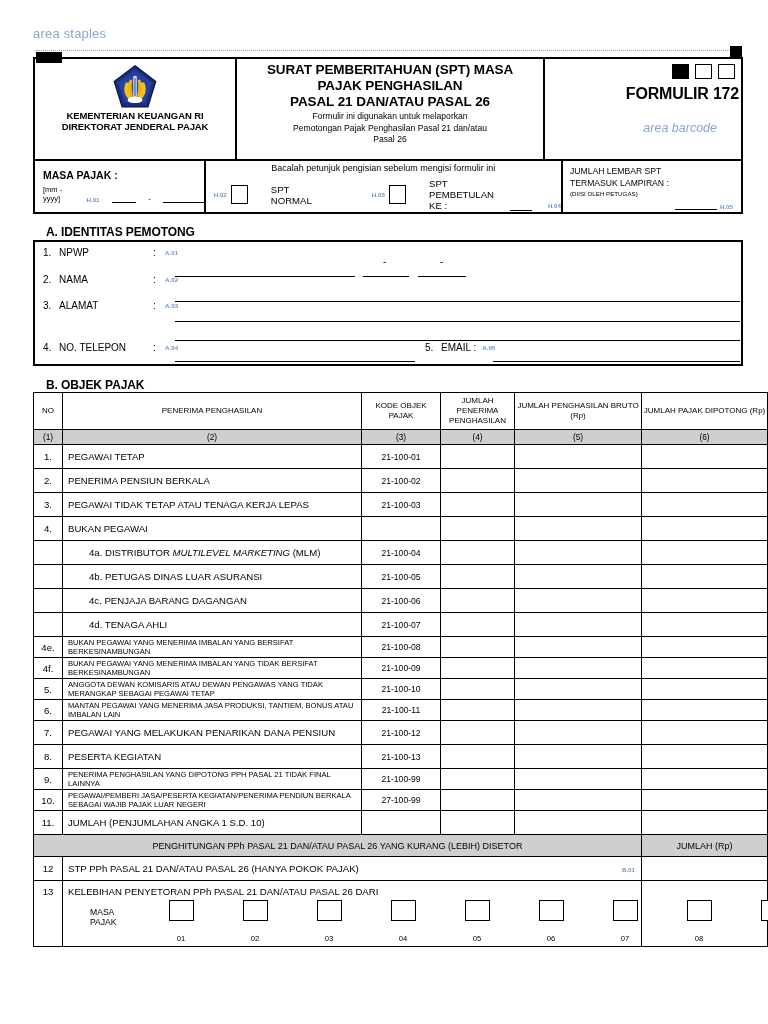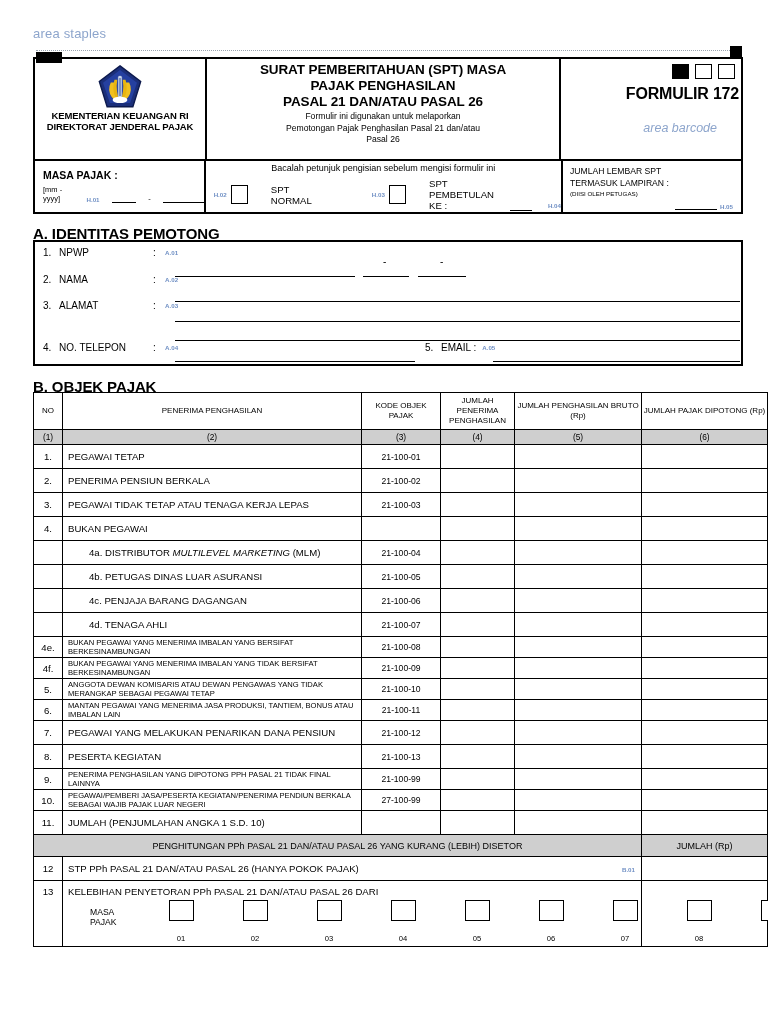--- a/index.html
+++ b/index.html
@@ -25,25 +25,25 @@
   .cm-tr{left:730px;top:46px;width:12px;height:11px;}
 
   
   .hdr{
     position:absolute;left:33px;top:57px;width:710px;height:157px;
     border:2px solid #000;box-sizing:border-box;
   }
   .hdr-top{display:flex;height:100px;box-sizing:border-box;}
   .hdr-bottom{display:flex;height:53px;border-top:2px solid #000;box-sizing:border-box;}
 
-  .cell-logo{width:172px;box-sizing:border-box;border-right:2px solid #000;
+  .cell-logo{width:202px;box-sizing:border-box;border-right:2px solid #000;
              display:flex;flex-direction:column;align-items:center;justify-content:flex-start;padding-top:2px;}
   .cell-title{flex:1;box-sizing:border-box;border-right:2px solid #000;
               display:flex;flex-direction:column;align-items:center;justify-content:flex-start;padding-top:3px;}
-  .cell-form{width:180px;box-sizing:border-box;position:relative;}
+  .cell-form{width:196px;box-sizing:border-box;position:relative;}
 
   .logo-wrap{width:46px;height:46px;margin-top:3px;}
   .min-line{font-size:9.5px;font-weight:bold;line-height:11px;text-align:center;letter-spacing:-.1px;}
 
   .t1{font-size:13.5px;font-weight:bold;line-height:16px;letter-spacing:-.1px;text-align:center;}
   .t2{font-size:8.6px;line-height:10.5px;text-align:right;margin-top:1px;}
 
   .form-boxes{position:absolute;right:6px;top:5px;display:flex;gap:6px;}
   .fb{width:17px;height:15px;border:1.6px solid #000;box-sizing:border-box;background:#fff;}
   .fb.filled{background:#000;}
@@ -61,21 +61,21 @@
   .spt-instr{font-size:9px;text-align:center;padding-top:2px;}
   .spt-row{display:flex;align-items:center;margin-top:5px;padding-left:8px;}
   .chk{width:19px;height:19px;border:1.6px solid #000;box-sizing:border-box;background:#fff;}
   .spt-lab{font-size:9.6px;line-height:11px;margin-left:23px;}
 
   .cell-jml{width:180px;box-sizing:border-box;position:relative;padding:5px 0 0 7px;}
   .jml-l{font-size:8.6px;line-height:11.5px;}
   .jml-s{font-size:6.2px;margin-top:1px;}
 
   
-  .sec-title{position:absolute;font-size:15px;font-weight:bold;letter-spacing:-.1px;}
+  .sec-title{position:absolute;font-size:12px;font-weight:bold;letter-spacing:-.1px;margin-left:13px;}
   .boxA{position:absolute;left:33px;top:240px;width:710px;height:126px;
         border:2px solid #000;box-sizing:border-box;}
   .arow{position:absolute;display:flex;align-items:center;font-size:10px;}
   .alab{width:94px;}
   .acol{width:12px;}
   .afield{border-bottom:1.4px solid #000;height:1px;position:absolute;}
 
   
   .tbl{position:absolute;left:33px;top:392px;width:735px;border-collapse:collapse;table-layout:fixed;}
   .tbl td,.tbl th{border:1px solid #000;padding:0;font-weight:normal;}

